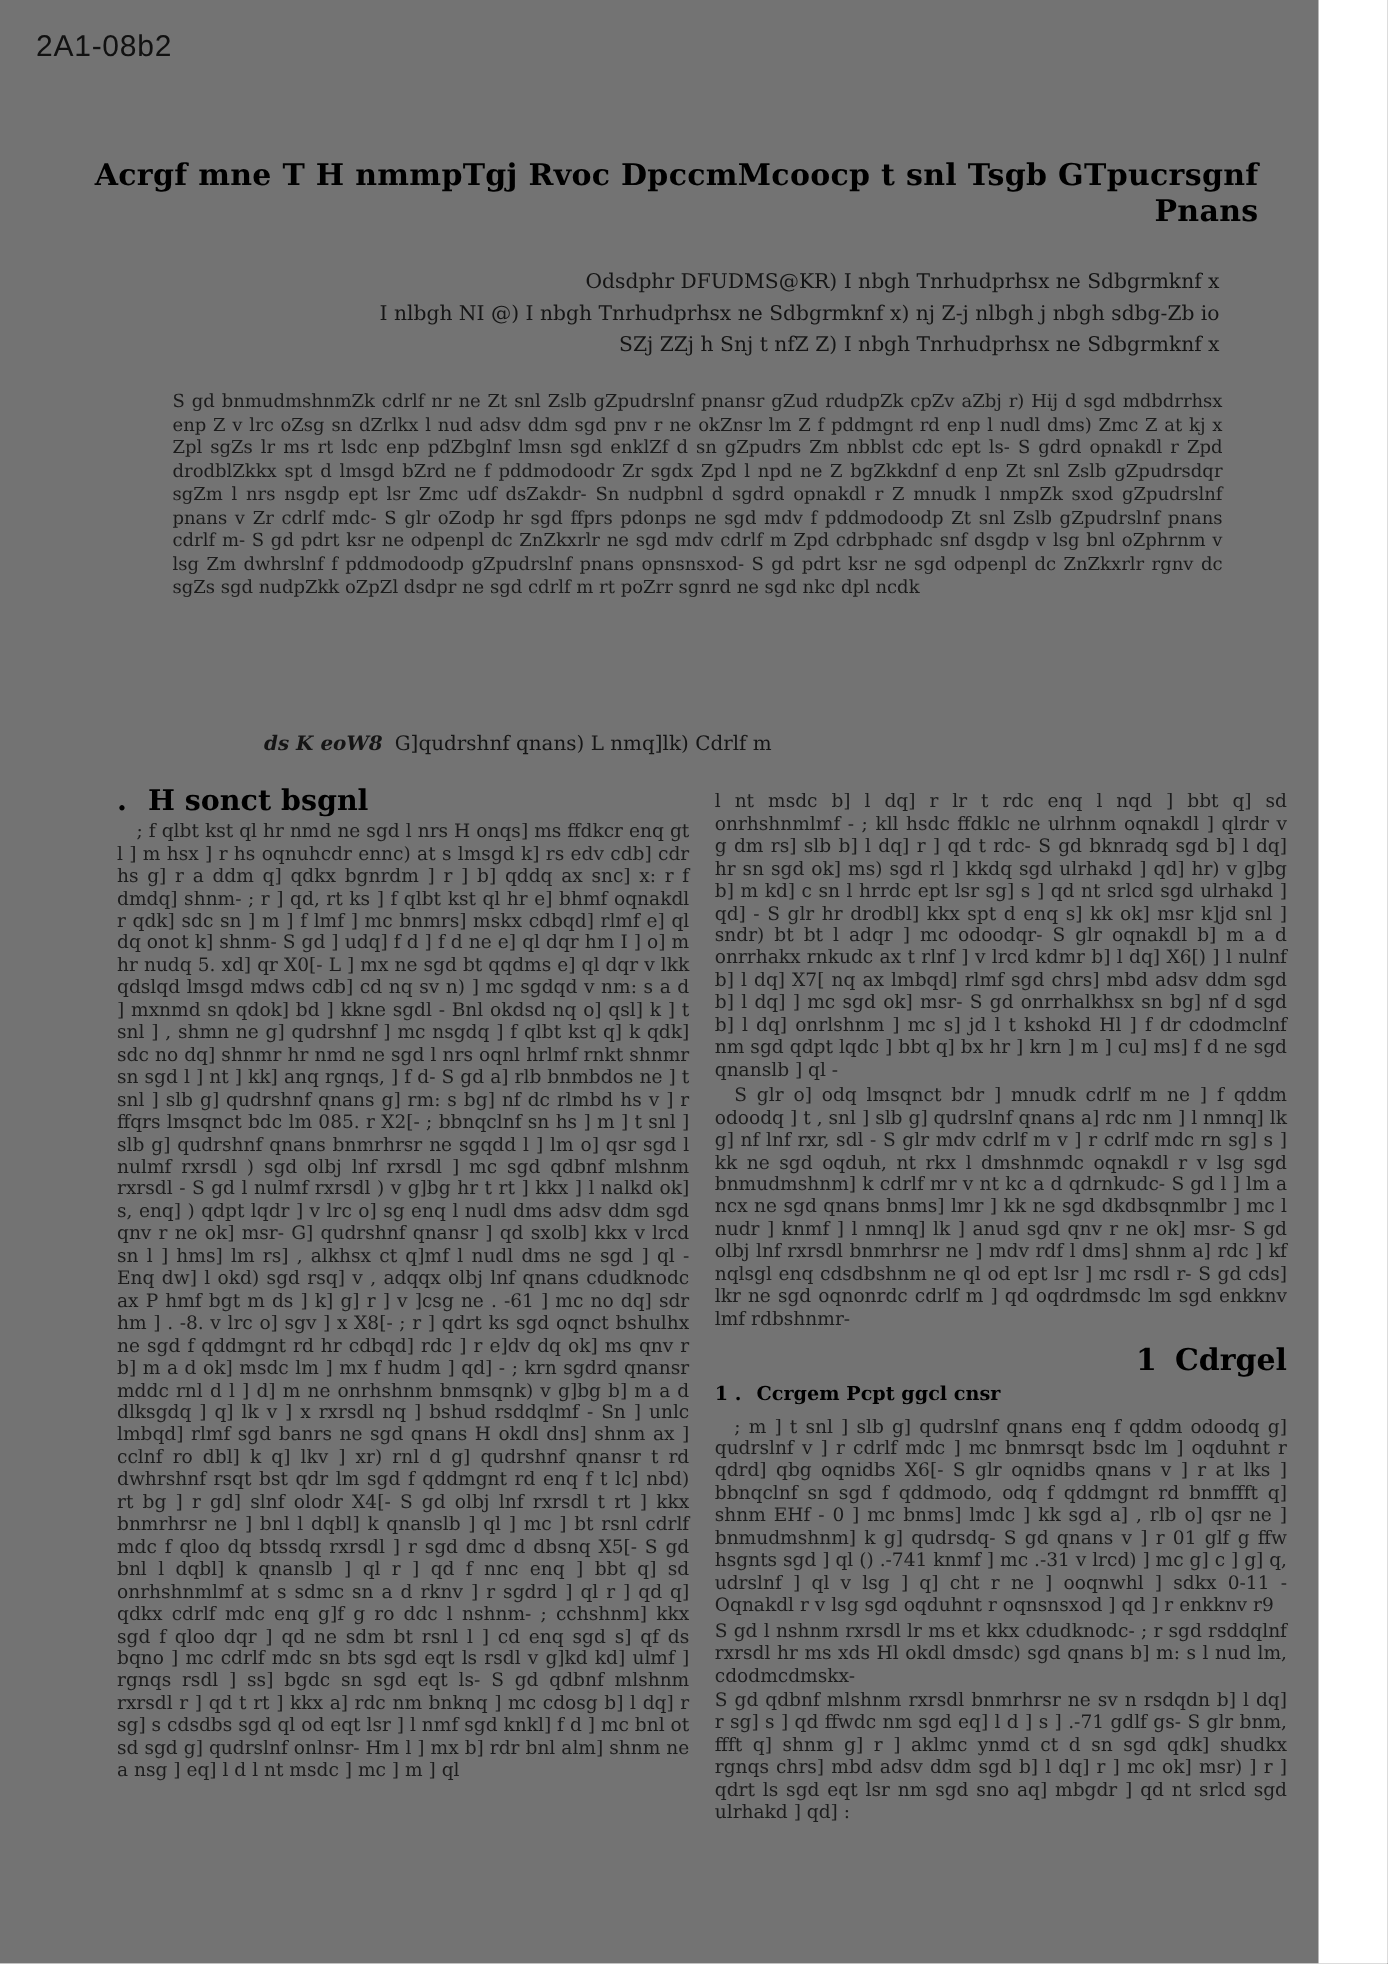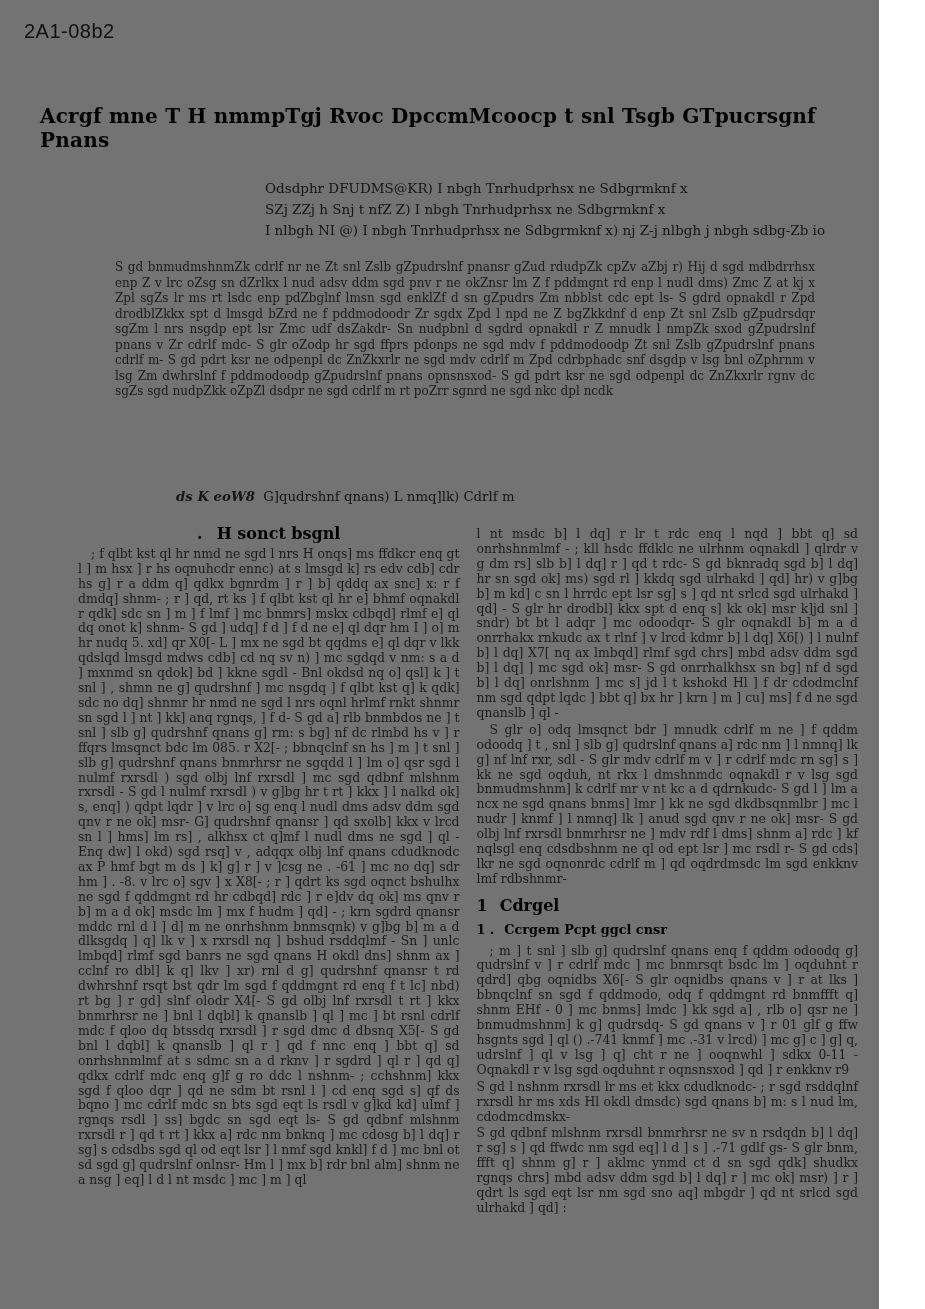--- a/index.html
+++ b/index.html
@@ -19,33 +19,34 @@
     font-family: "Liberation Sans", sans-serif;
     font-size: 20px;
     letter-spacing: 0.5px;
     color: #111;
   }
   .paper-title {
     position: absolute;
     left: 40px;
     right: 40px;
     top: 104px;
-    text-align: left;
+    text-align: right;
     font-size: 20px;
     font-weight: bold;
     letter-spacing: 0.2px;
     color: #000;
   }
   .authors {
     position: absolute;
-    left: 265px;
+    left: 253px;
     top: 178px;
     font-size: 13.5px;
     line-height: 21px;
     color: #151515;
+    text-align: right;
   }
   .abstract {
     position: absolute;
     left: 115px;
     width: 700px;
     top: 260px;
     font-size: 12px;
     line-height: 15.5px;
     text-align: justify;
     text-justify: inter-word;
@@ -71,32 +72,32 @@
   .col {
     width: 382px;
     font-size: 12.4px;
     line-height: 14.9px;
     text-align: justify;
     text-justify: inter-word;
     color: #1c1c1c;
   }
   .col p { margin: 0 0 2px 0; }
   .intro-heading {
-    text-align: center;
+    text-align: left;
     font-weight: bold;
-    font-size: 16px;
+    font-size: 19px;
     margin: 0 0 5px 0;
     color: #000;
   }
   .intro-heading .h-num { margin-right: 14px; }
   .indent-first { text-indent: 13px; }
   .sec2-heading {
-    text-align: left;
+    text-align: right;
     font-weight: bold;
-    font-size: 16px;
+    font-size: 20px;
     margin: 12px 0 9px 0;
     color: #000;
   }
   .sec2-heading .h-num { margin-right: 12px; }
   .sec2-subheading {
     font-weight: bold;
     font-size: 12.8px;
     margin: 0 0 6px 0;
     color: #000;
   }
@@ -127,22 +128,22 @@
 <body>
 
 <div id="page">
 
   <div class="corner-label">2A1-08b2</div>
 
   <div class="paper-title">Acrgf mne T H nmmpTgj Rvoc DpccmMcoocp t snl Tsgb GTpucrsgnf Pnans</div>
 
   <div class="authors">
     <div>Odsdphr DFUDMS@KR) I nbgh Tnrhudprhsx ne Sdbgrmknf x</div>
+    <div>I nlbgh NI @) I nbgh Tnrhudprhsx ne Sdbgrmknf x) nj Z-j nlbgh j nbgh sdbg-Zb io</div>
     <div>SZj ZZj h Snj t nfZ Z) I nbgh Tnrhudprhsx ne Sdbgrmknf x</div>
-    <div>I nlbgh NI @) I nbgh Tnrhudprhsx ne Sdbgrmknf x) nj Z-j nlbgh j nbgh sdbg-Zb io</div>
   </div>
 
   <div class="abstract">S gd bnmudmshnmZk cdrlf nr ne Zt snl Zslb gZpudrslnf pnansr gZud rdudpZk cpZv aZbj r) Hij d sgd mdbdrrhsx enp Z v lrc oZsg sn dZrlkx l nud adsv ddm sgd pnv r ne okZnsr lm Z f pddmgnt rd enp l nudl dms) Zmc Z at kj x Zpl sgZs lr ms rt lsdc enp pdZbglnf lmsn sgd enklZf d sn gZpudrs Zm nbblst cdc ept ls- S gdrd opnakdl r Zpd drodblZkkx spt d lmsgd bZrd ne f pddmodoodr Zr sgdx Zpd l npd ne Z bgZkkdnf d enp Zt snl Zslb gZpudrsdqr sgZm l nrs nsgdp ept lsr Zmc udf dsZakdr- Sn nudpbnl d sgdrd opnakdl r Z mnudk l nmpZk sxod gZpudrslnf pnans v Zr cdrlf mdc- S glr oZodp hr sgd ffprs pdonps ne sgd mdv f pddmodoodp Zt snl Zslb gZpudrslnf pnans cdrlf m- S gd pdrt ksr ne odpenpl dc ZnZkxrlr ne sgd mdv cdrlf m Zpd cdrbphadc snf dsgdp v lsg bnl oZphrnm v lsg Zm dwhrslnf f pddmodoodp gZpudrslnf pnans opnsnsxod- S gd pdrt ksr ne sgd odpenpl dc ZnZkxrlr rgnv dc sgZs sgd nudpZkk oZpZl dsdpr ne sgd cdrlf m rt poZrr sgnrd ne sgd nkc dpl ncdk</div>
 
   <div class="keywords">
     <span class="kw-label">ds K eoW8</span><span>G]qudrshnf qnans) L nmq]lk) Cdrlf m</span>
   </div>
 
   <div class="columns">
 

